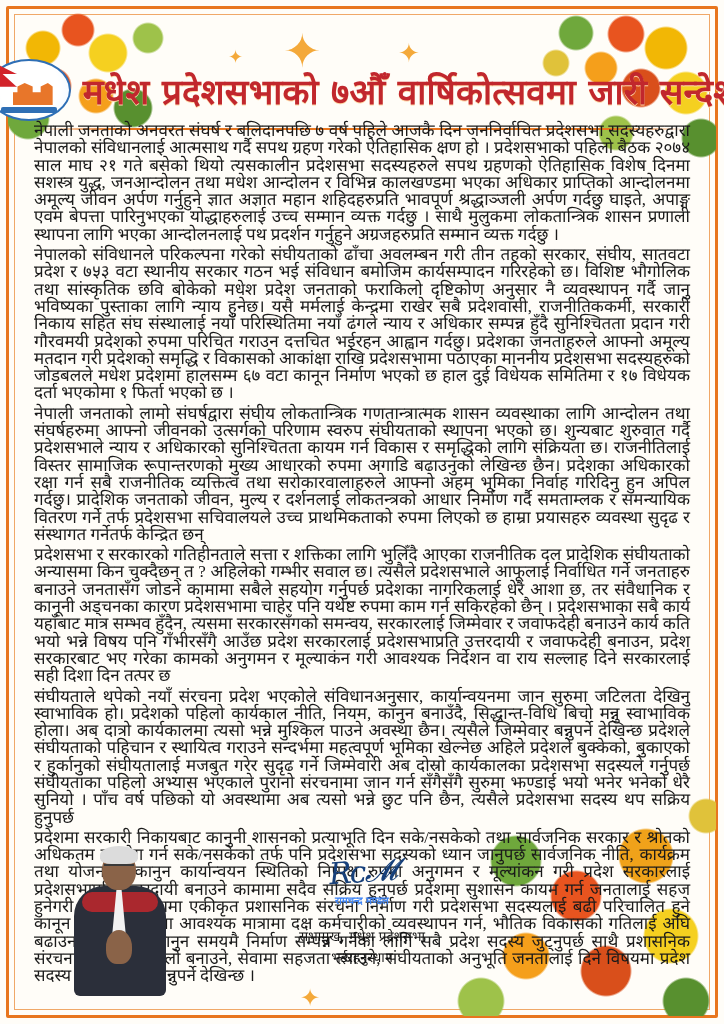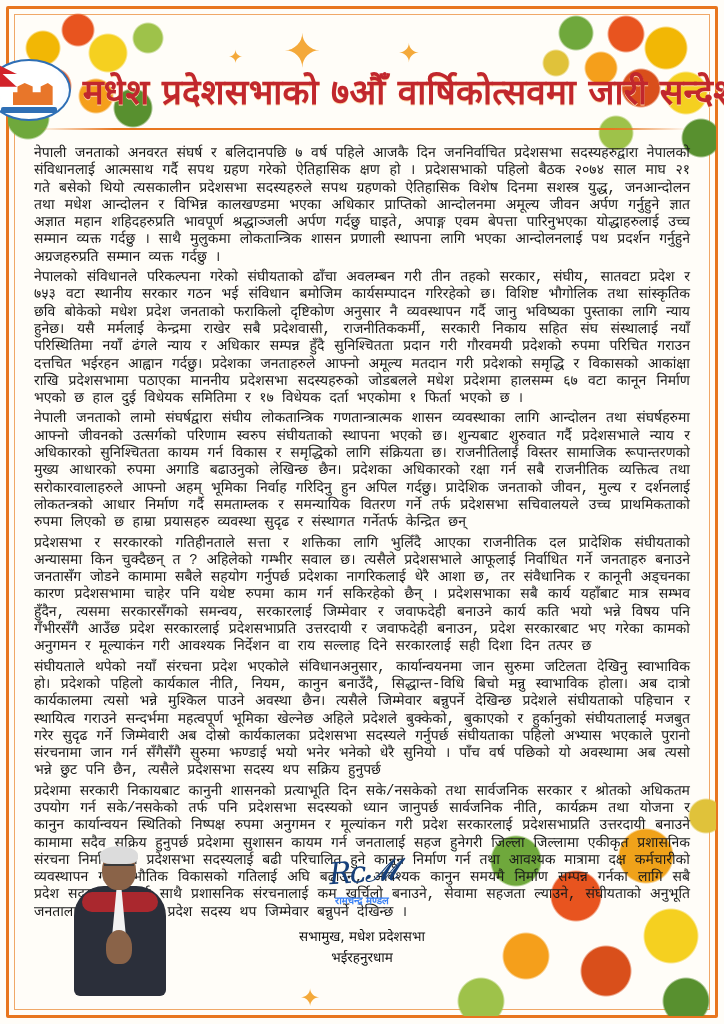--- a/index.html
+++ b/index.html
@@ -154,23 +154,23 @@
     top: 128px;
     height: 2px;
     background: linear-gradient(90deg, rgba(232,118,31,0) 0%, #e8761f 12%, #e8761f 88%, rgba(232,118,31,0) 100%);
   }
 
   
   .body-text {
     position: absolute;
     left: 34px;
     right: 34px;
-    top: 145px;
-    font-family: Liberation Mono, monospace;
-    font-size: 14px;
+    top: 122px;
+    font-family: Liberation Serif, serif;
+    font-size: 17px;
     line-height: 17.3px;
     color: #1a1a1a;
     text-align: justify;
     text-justify: inter-word;
   }
   .para {
     margin: 0 0 3px 0;
   }
 
   

